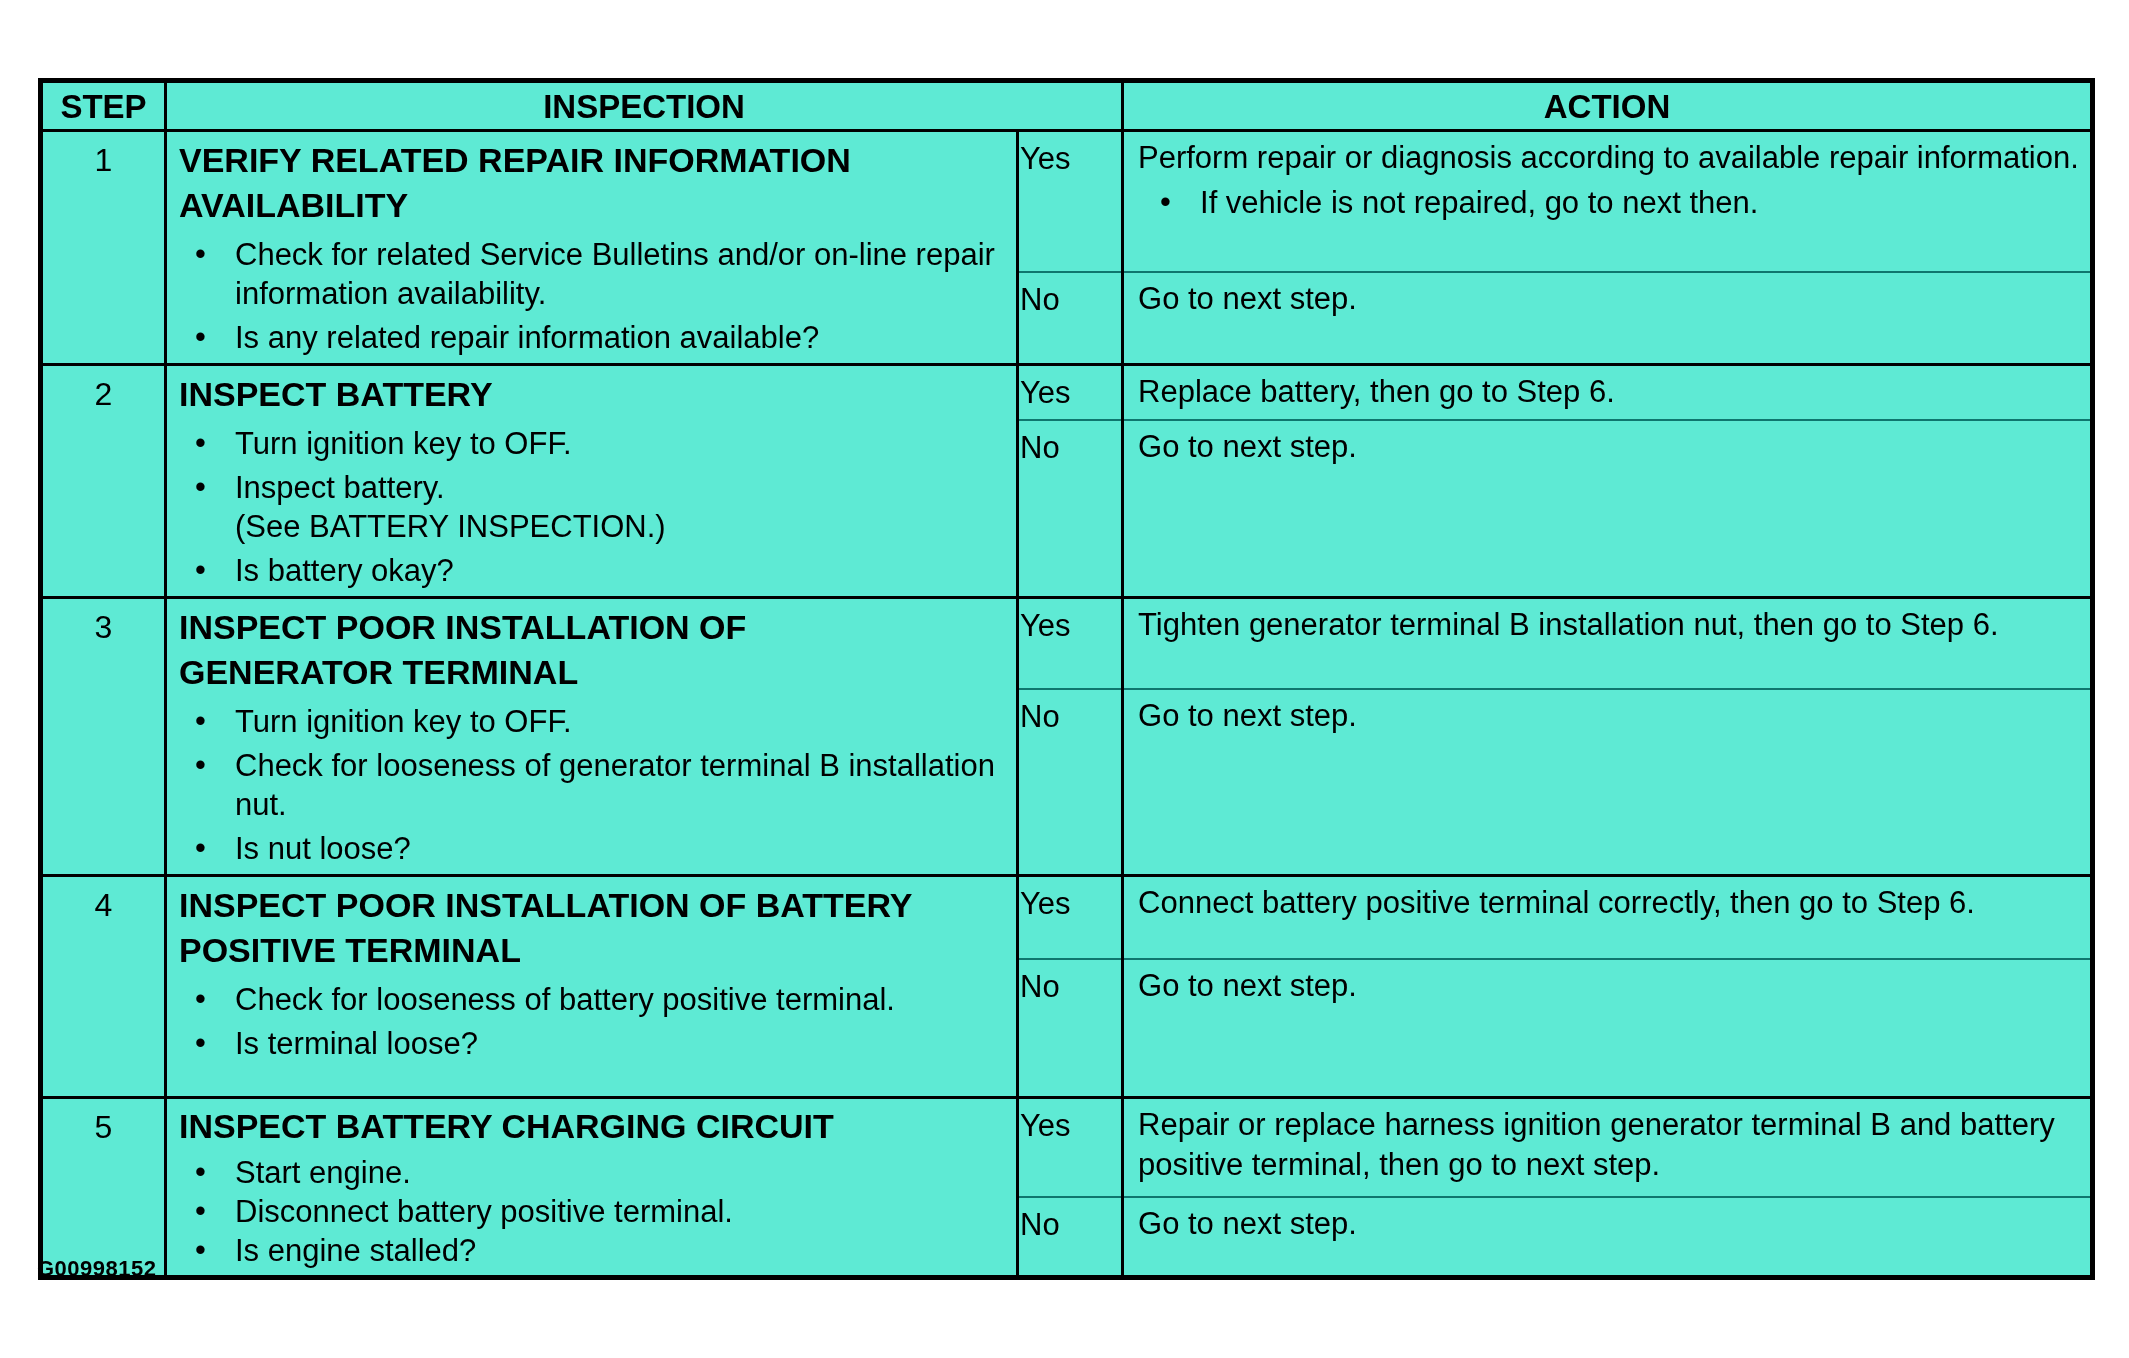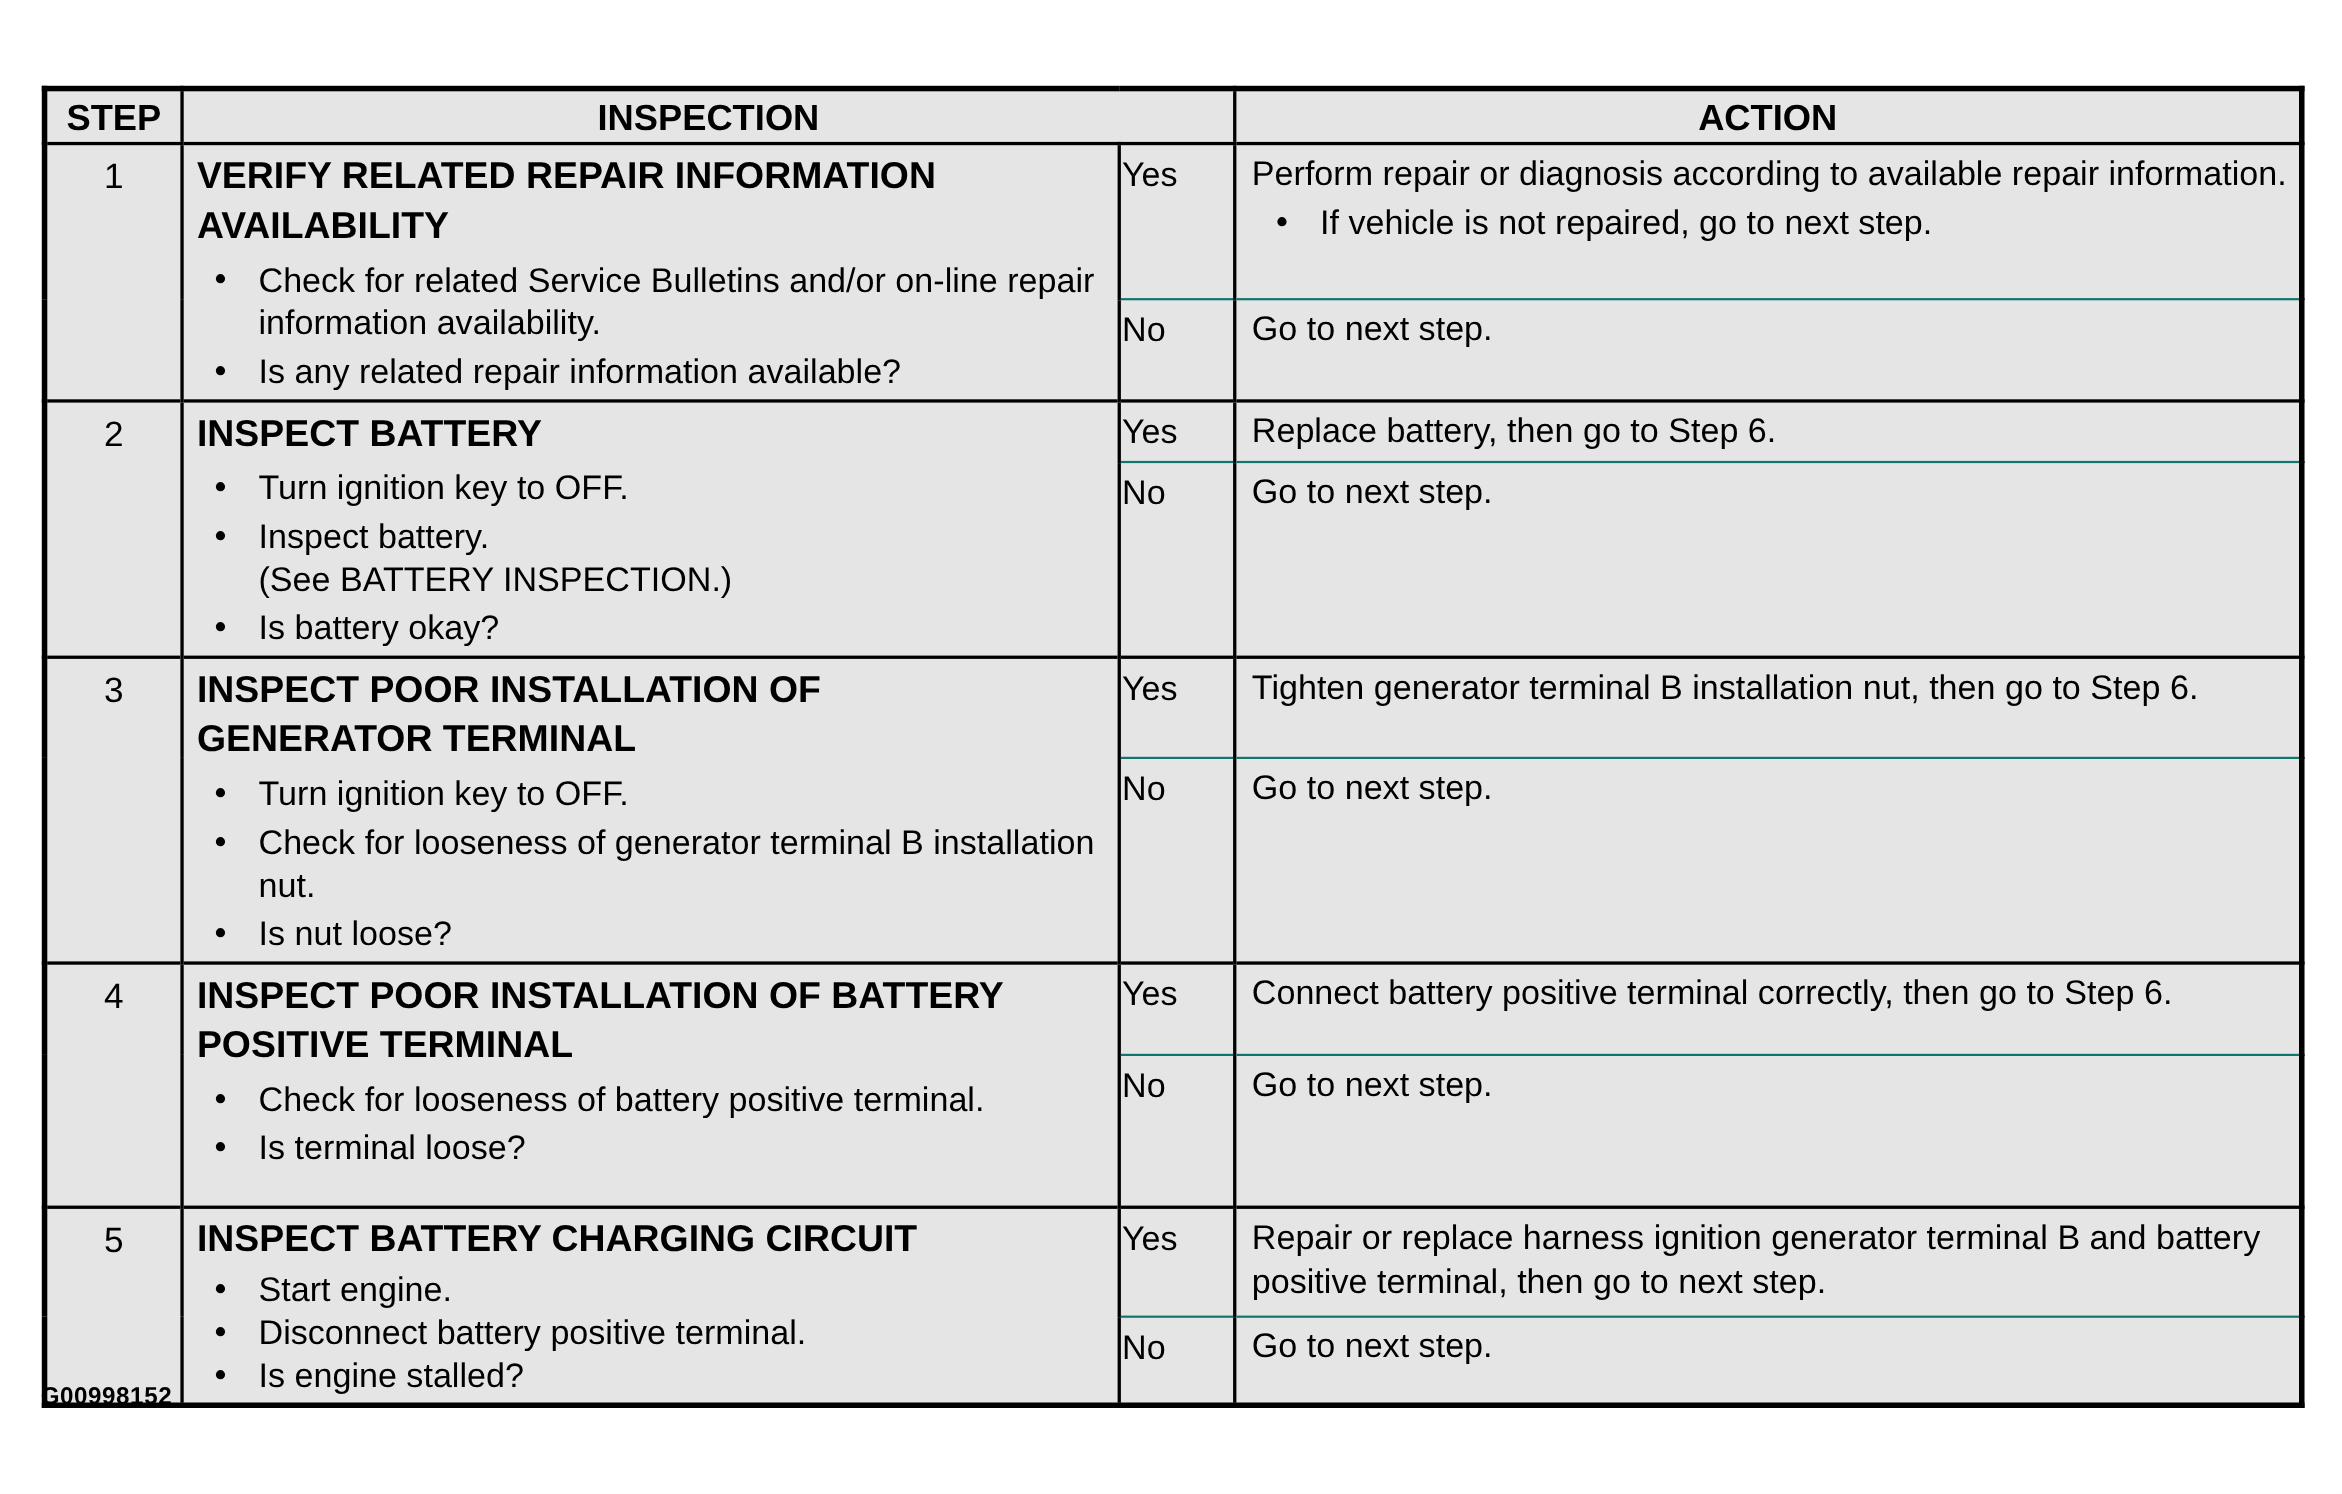--- a/index.html
+++ b/index.html
@@ -16,21 +16,21 @@
     overflow: hidden;
   }
   table.diag {
     position: absolute;
     left: 38px;
     top: 78px;
     width: 2052px;
     border-collapse: collapse;
     table-layout: fixed;
     border: 5px solid #000;
-    background: #e5e5e5;
+    background: #5eead4;
   }
   col.c-step   { width: 125px; }
   col.c-insp   { width: 852px; }
   col.c-yn     { width: 105px; }
   col.c-action { width: 970px; }
 
   th, td { vertical-align: top; }
   th {
     border-left: 3px solid #000;
     border-bottom: 3px solid #000;
@@ -133,21 +133,21 @@
           </div>
           <ul class="bullets">
             <li><span>Check for related Service Bulletins and/or on-line repair information availability.</span></li>
             <li><span>Is any related repair information available?</span></li>
           </ul>
         </td>
         <td class="yn-cell">Yes</td>
         <td class="action-cell">
           <div>Perform repair or diagnosis according to available repair information.</div>
           <ul class="bullets">
-            <li><span>If vehicle is not repaired, go to next step.</span></li>
+            <li><span>If vehicle is not repaired, go to next then.</span></li>
           </ul>
         </td>
       </tr>
       <tr class="row-sub" style="height:90px">
         <td class="yn-cell">No</td>
         <td class="action-cell">
           <div>Go to next step.</div>
         </td>
       </tr>
 

